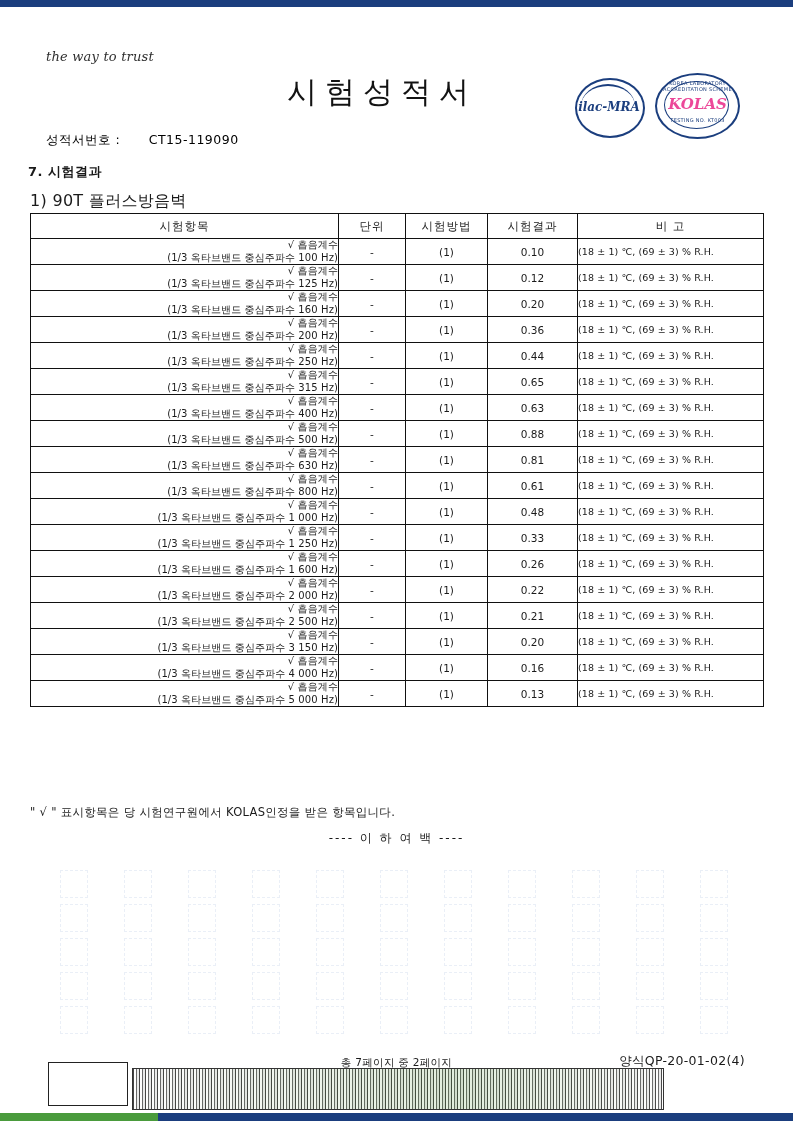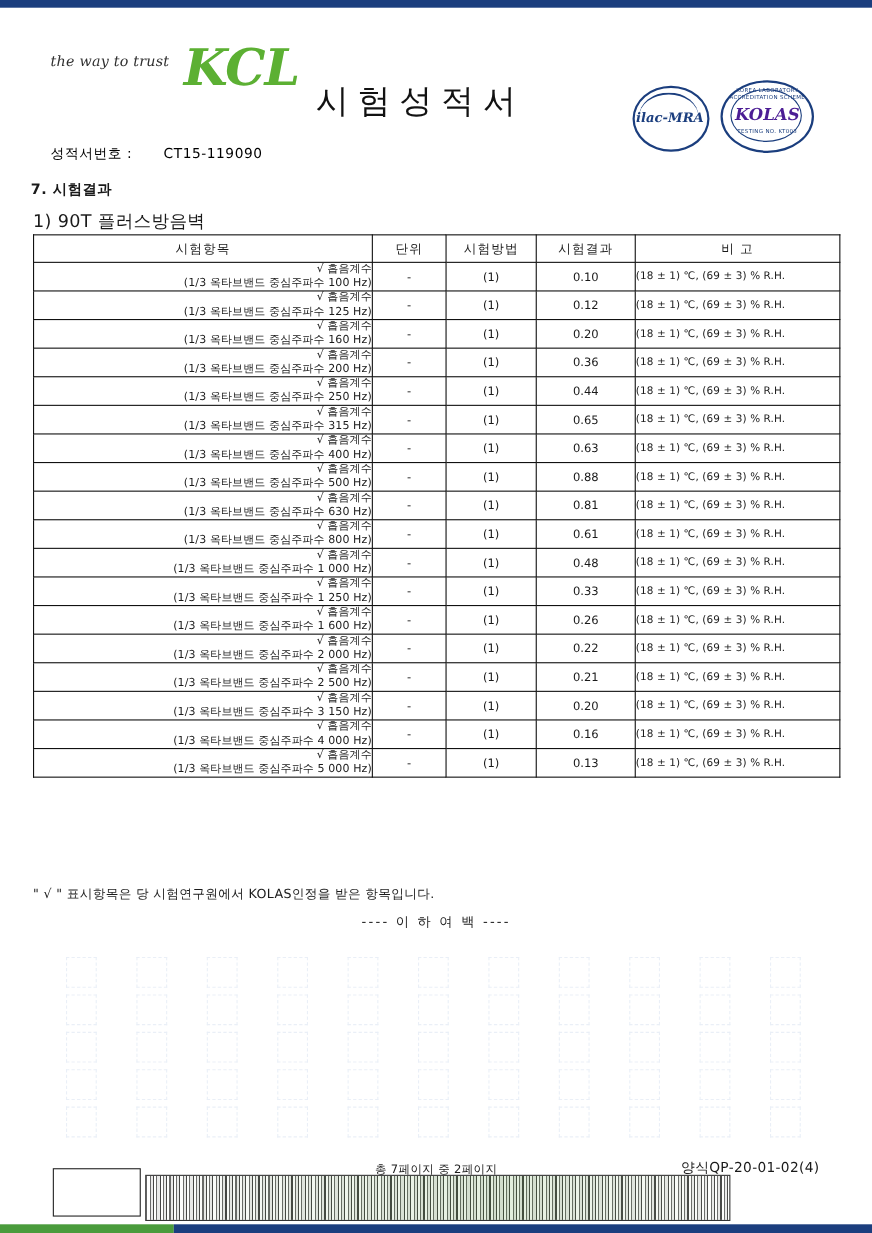--- a/index.html
+++ b/index.html
@@ -126,21 +126,21 @@
   }
   .mark-kolas .kolas-text {
     position: absolute;
     left: 0; top: 22px;
     width: 85px;
     text-align: center;
     font-family: "DejaVu Serif", "Liberation Serif", serif;
     font-weight: bold;
     font-style: italic;
     font-size: 15px;
-    color: #4c1d95;
+    color: #ec4899;
   }
   .mark-kolas .kolas-top {
     position: absolute;
     left: 0; top: 7px;
     width: 85px;
     text-align: center;
     font-size: 5px;
     color: #1b3e7e;
     letter-spacing: 0.3px;
   }
@@ -292,21 +292,20 @@
       rgba(255,255,255,0.15) 100%);
   }
 </style>
 </head>
 <body>
 
 <div class="page-border-top"></div>
 
 <div class="logo-block">
   <div class="logo-tagline">the way to trust</div>
-  <div class="logo-kcl">KCL</div>
 </div>
 
 <div class="doc-title">시험성적서</div>
 
 <div class="mark-ilac">
   <div class="outer"></div>
   <div class="arc"></div>
   <div class="txt">ilac-MRA</div>
 </div>
 

